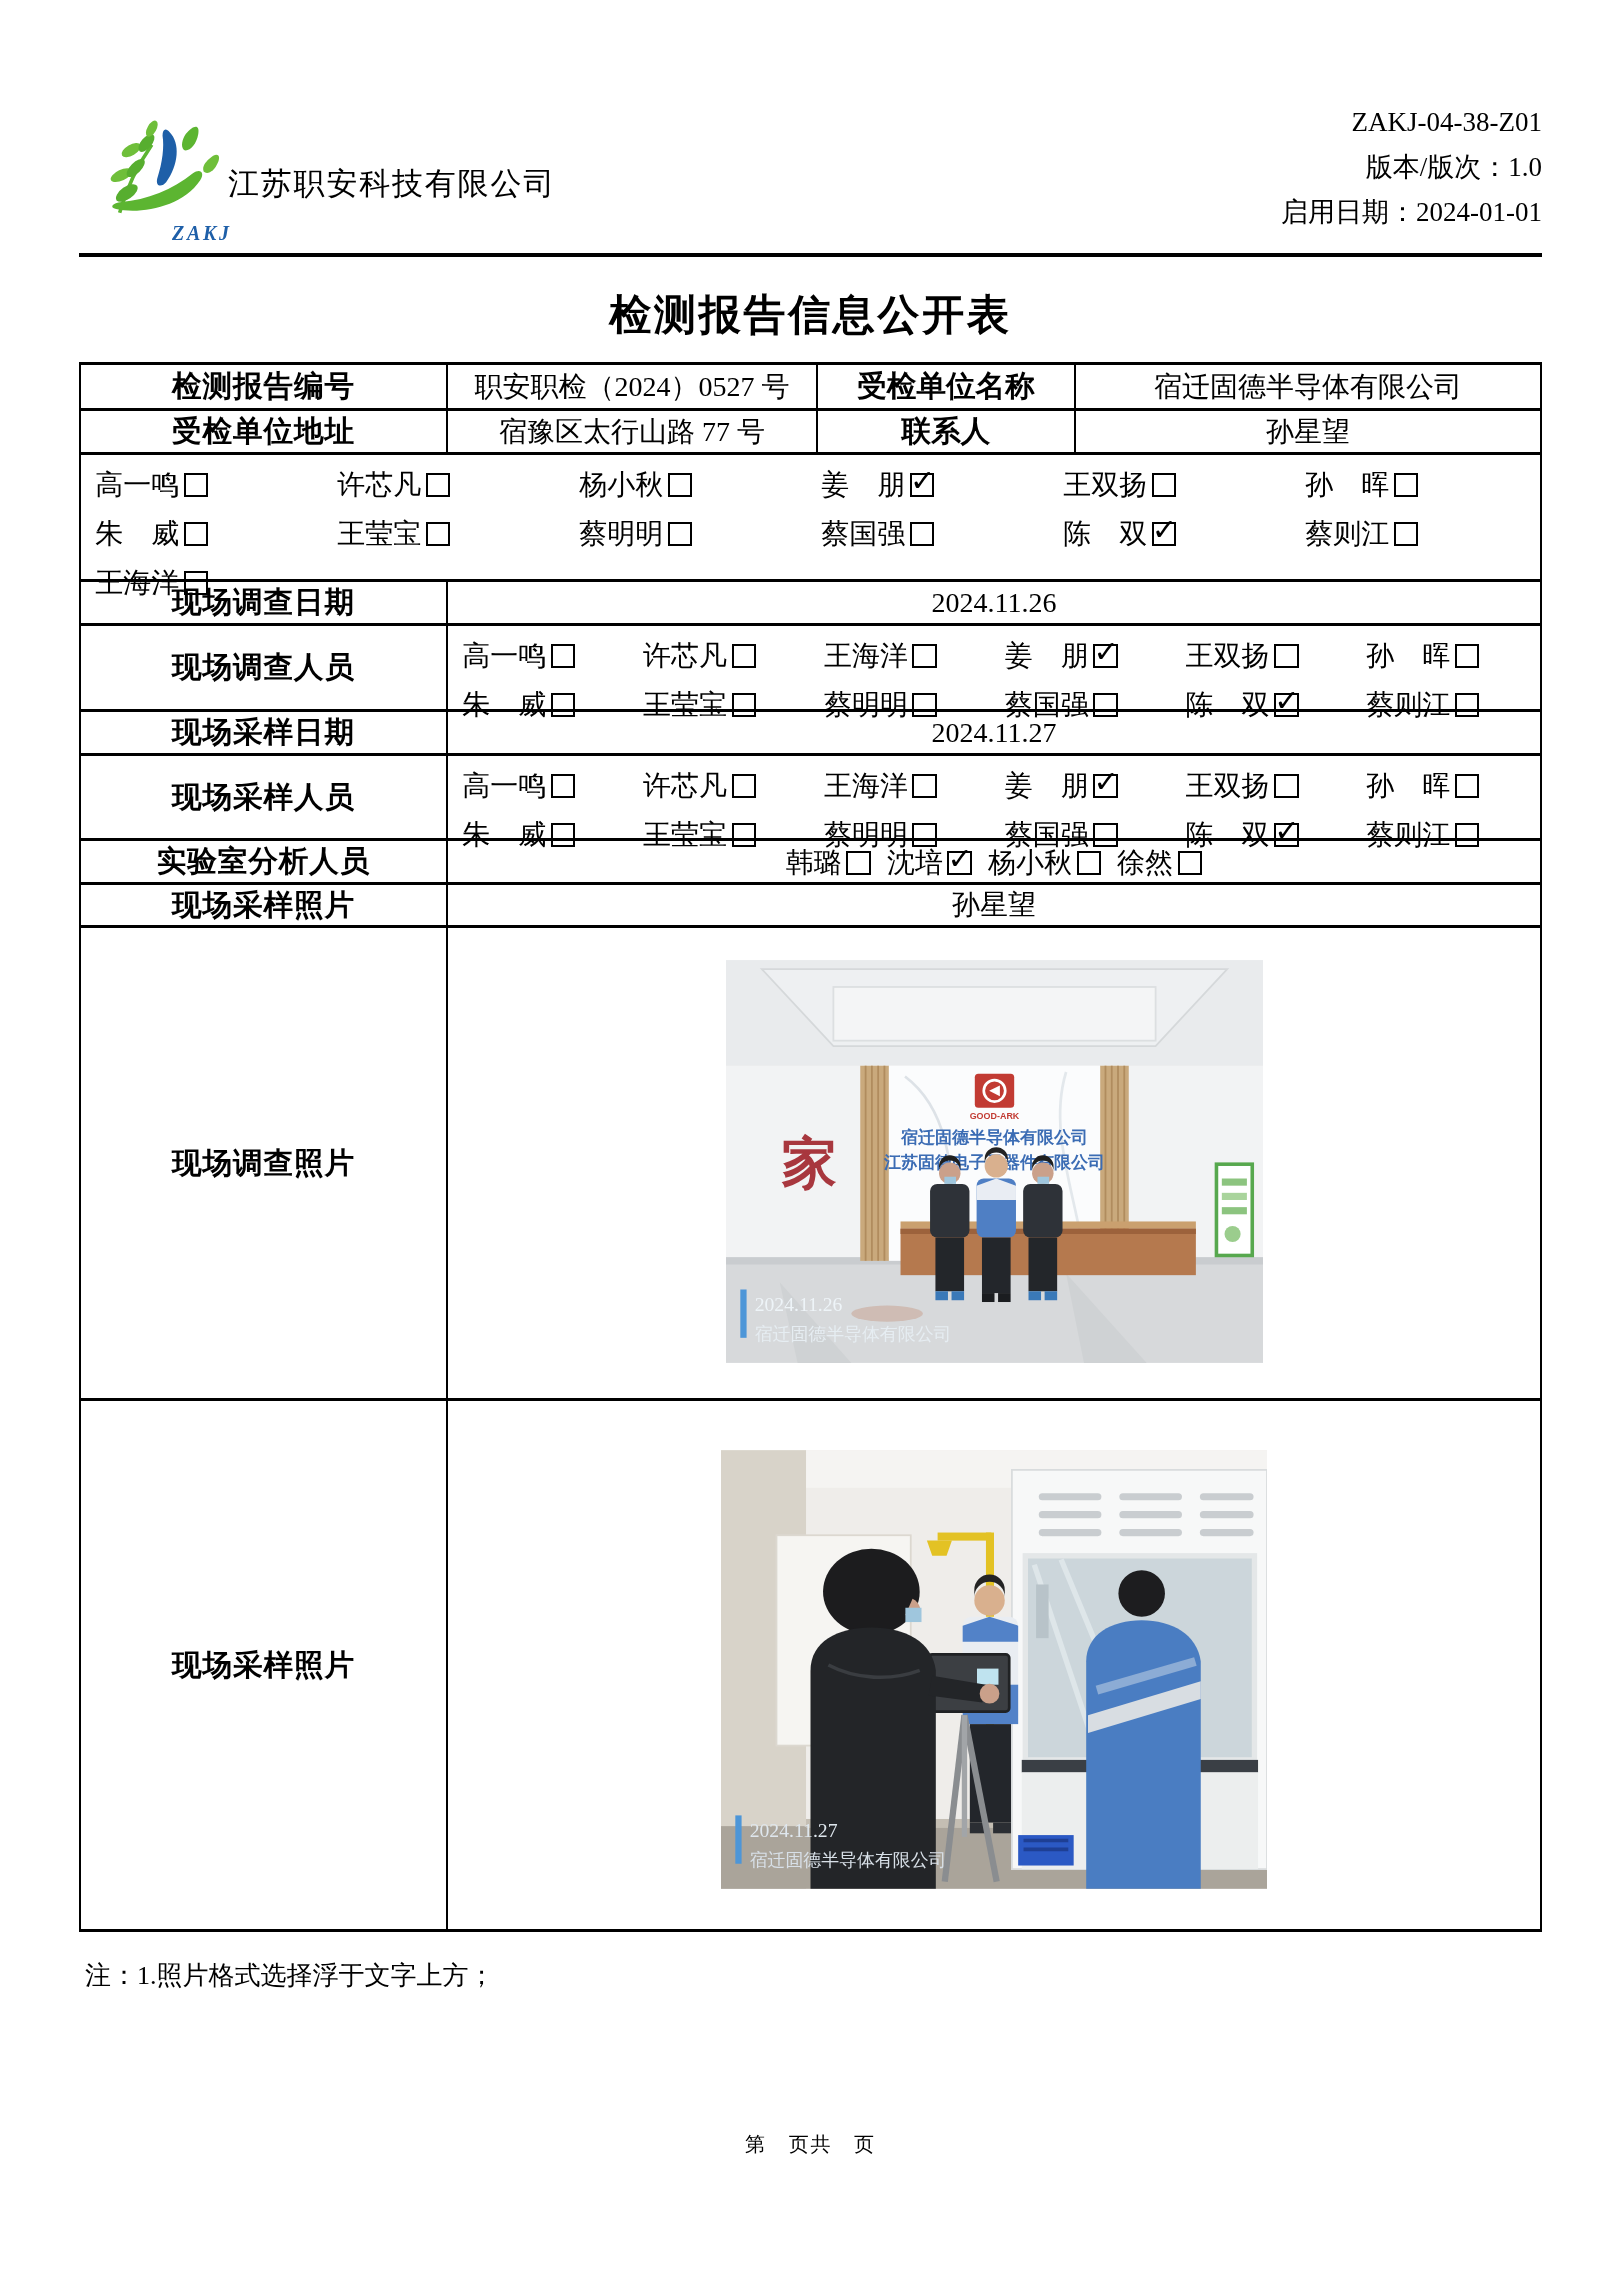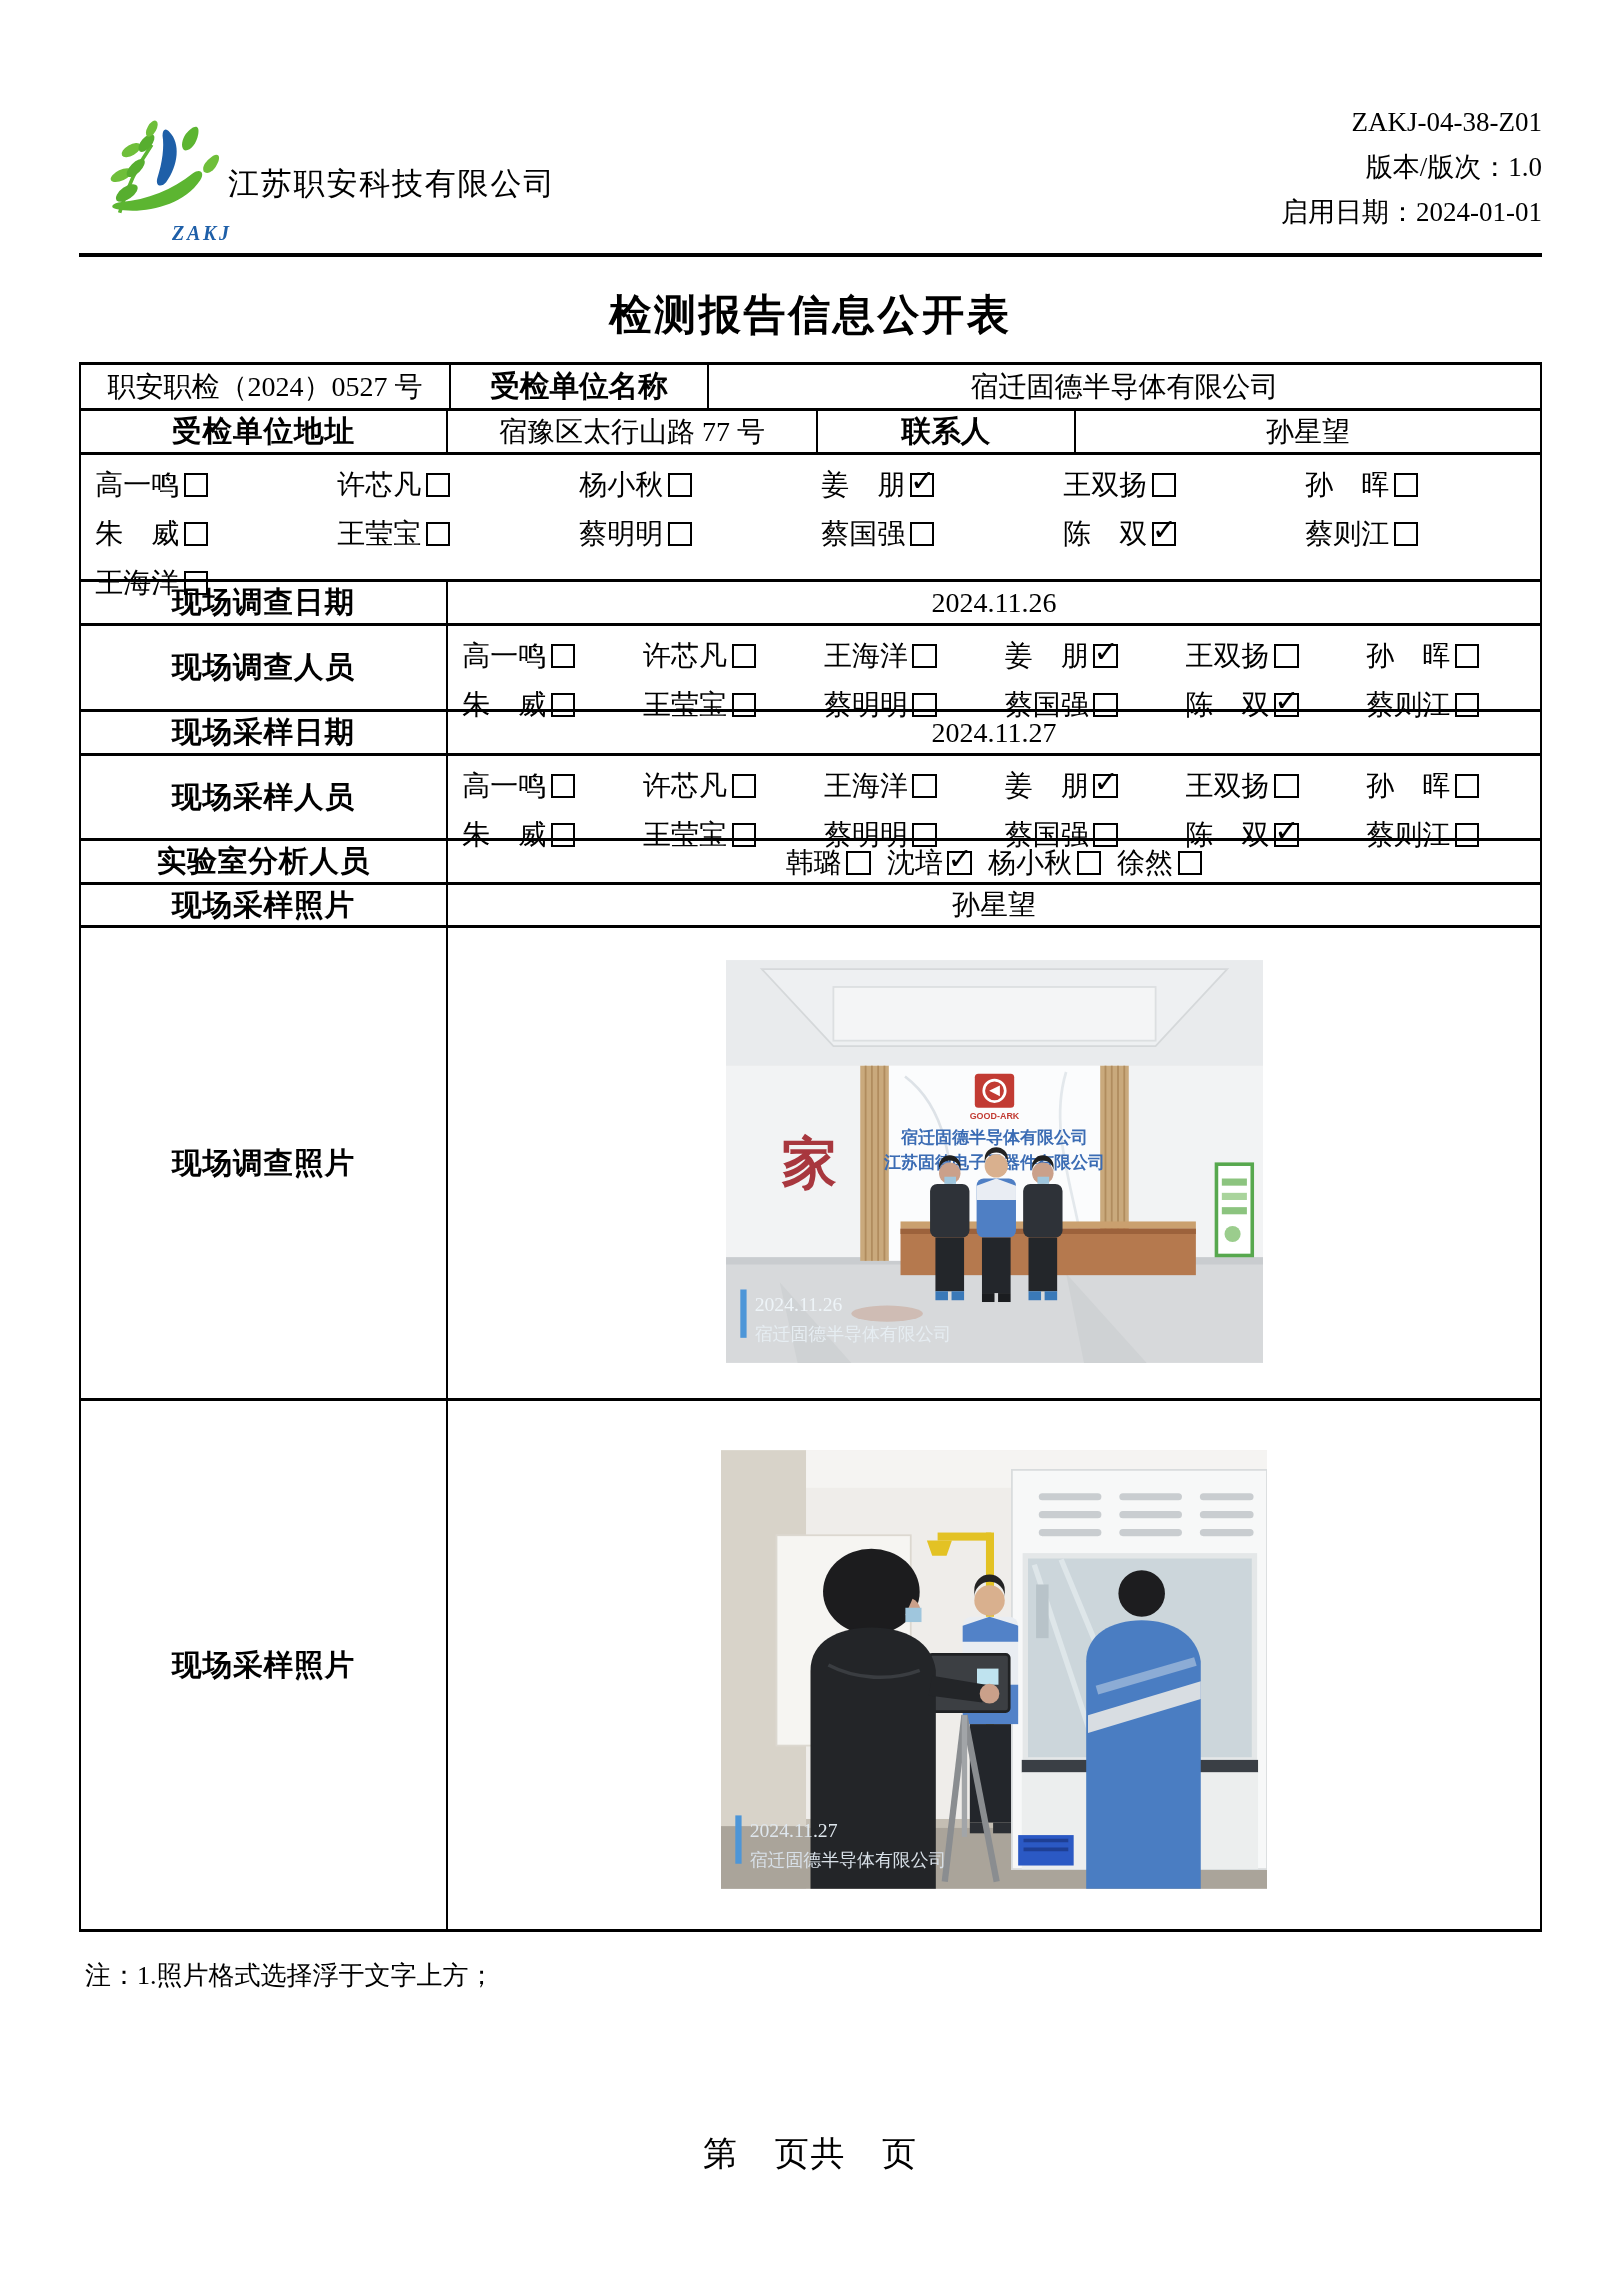--- a/index.html
+++ b/index.html
@@ -43,21 +43,21 @@
   .checkbox .tick{position:absolute;left:-1.8px;top:-11.6px;font-size:30px;font-weight:bold;
                   font-family:"DejaVu Sans",sans-serif;color:#000;}
   .check-line-center{flex:1;display:flex;align-items:flex-end;justify-content:center;gap:16px;font-size:28px;}
   .check-line-center .member{padding-left:0;}
 
   .photo-cell{flex:1;display:flex;justify-content:center;align-items:flex-start;}
   .photo-box{flex:none;}
 
   
   .doc-note{position:absolute;left:85px;top:1958px;font-size:26px;}
-  .doc-footer{position:absolute;left:0;right:0;top:2131px;text-align:center;font-size:34px;letter-spacing:1.8px;}
+  .doc-footer{position:absolute;left:0;right:0;top:2131px;text-align:center;font-size:20px;letter-spacing:1.8px;}
 </style>
 </head>
 <body>
 
 <div class="page">
 
   <svg class="hdr-logo" viewBox="0 0 150 125">
     <g>
 
       <path d="M22 108 C30 80 42 55 58 32" stroke="#5cb531" stroke-width="4" fill="none"></path>
@@ -84,20 +84,21 @@
     <div>版本/版次：1.0</div>
     <div>启用日期：2024-01-01</div>
   </div>
   <div class="hdr-rule"></div>
 
   <div class="doc-title">检测报告信息公开表</div>
 
   <div class="doc-table">
 
     <div class="t-row h-r1">
+      <div class="cell cell-label">检测报告编号</div>
       <div class="cell cell-val w-v1">职安职检（2024）0527 号</div>
       <div class="cell w-l2">受检单位名称</div>
       <div class="cell cell-val w-rest">宿迁固德半导体有限公司</div>
     </div>
 
     <div class="t-row h-r2">
       <div class="cell cell-label">受检单位地址</div>
       <div class="cell cell-val w-v1">宿豫区太行山路 77 号</div>
       <div class="cell w-l2">联系人</div>
       <div class="cell cell-val w-rest">孙星望</div>

